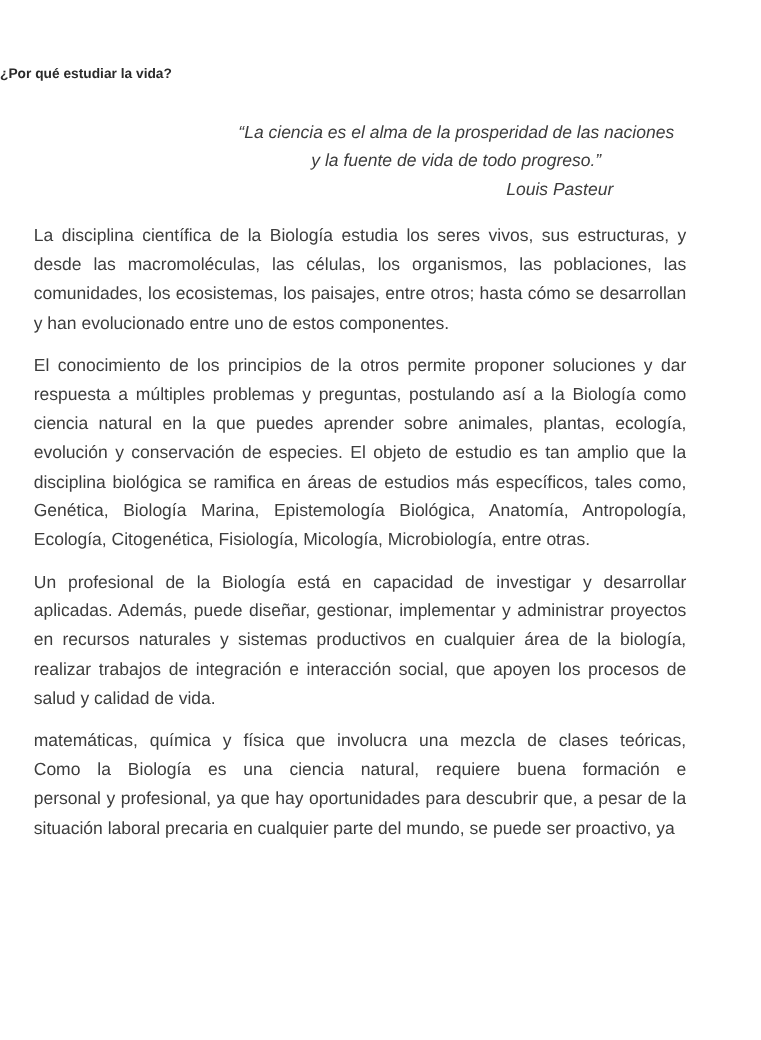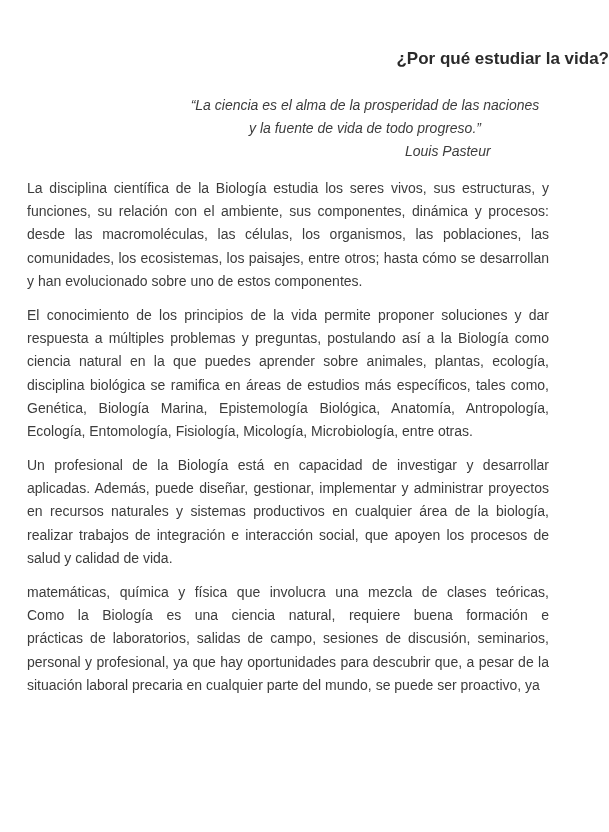--- a/index.html
+++ b/index.html
@@ -14,22 +14,22 @@
   .page {
     position: relative;
     width: 609px;
     height: 832px;
     background: var(--bg);
     overflow: hidden;
     padding-top: 48px;
   }
 
   .title {
-    text-align: right;
-    font-size: 17px;
+    text-align: left;
+    font-size: 11px;
     line-height: 22px;
     font-weight: bold;
     color: var(--title-text);
   }
 
   .quote {
     margin-top: 24px;
     margin-left: 165px;
     width: 400px;
     font-style: italic;
@@ -71,42 +71,41 @@
 
   <div class="quote">
     <div class="quote-line">“La ciencia es el alma de la prosperidad de las naciones</div>
     <div class="quote-line">y la fuente de vida de todo progreso.”</div>
     <div class="attribution">Louis Pasteur</div>
   </div>
 
   <div class="body-text" id="paragraphs">
       <div class="para">
         <div class="line">La disciplina científica de la Biología estudia los seres vivos, sus estructuras, y</div>
-        <div class="line">funciones, su relación con el ambiente, sus componentes, dinámica y procesos:</div>
         <div class="line">desde las macromoléculas, las células, los organismos, las poblaciones, las</div>
         <div class="line">comunidades, los ecosistemas, los paisajes, entre otros; hasta cómo se desarrollan</div>
-        <div class="line last">y han evolucionado sobre uno de estos componentes.</div>
+        <div class="line last">y han evolucionado entre uno de estos componentes.</div>
       </div>
       <div class="para">
-        <div class="line">El conocimiento de los principios de la vida permite proponer soluciones y dar</div>
+        <div class="line">El conocimiento de los principios de la otros permite proponer soluciones y dar</div>
         <div class="line">respuesta a múltiples problemas y preguntas, postulando así a la Biología como una</div>
         <div class="line">ciencia natural en la que puedes aprender sobre animales, plantas, ecología,</div>
+        <div class="line">evolución y conservación de especies. El objeto de estudio es tan amplio que la</div>
         <div class="line">disciplina biológica se ramifica en áreas de estudios más específicos, tales como,</div>
         <div class="line">Genética, Biología Marina, Epistemología Biológica, Anatomía, Antropología,</div>
-        <div class="line last">Ecología, Entomología, Fisiología, Micología, Microbiología, entre otras.</div>
+        <div class="line last">Ecología, Citogenética, Fisiología, Micología, Microbiología, entre otras.</div>
       </div>
       <div class="para">
         <div class="line">Un profesional de la Biología está en capacidad de investigar y desarrollar</div>
         <div class="line">aplicadas. Además, puede diseñar, gestionar, implementar y administrar proyectos</div>
         <div class="line">en recursos naturales y sistemas productivos en cualquier área de la biología,</div>
         <div class="line">realizar trabajos de integración e interacción social, que apoyen los procesos de</div>
         <div class="line last">salud y calidad de vida.</div>
       </div>
       <div class="para">
         <div class="line">matemáticas, química y física que involucra una mezcla de clases teóricas,</div>
         <div class="line">Como la Biología es una ciencia natural, requiere buena formación e</div>
-        <div class="line">prácticas de laboratorios, salidas de campo, sesiones de discusión, seminarios,</div>
         <div class="line">personal y profesional, ya que hay oportunidades para descubrir que, a pesar de la</div>
         <div class="line last">situación laboral precaria en cualquier parte del mundo, se puede ser proactivo, ya</div>
       </div>
     </div>
 
 </div>
 
 </body></html>

